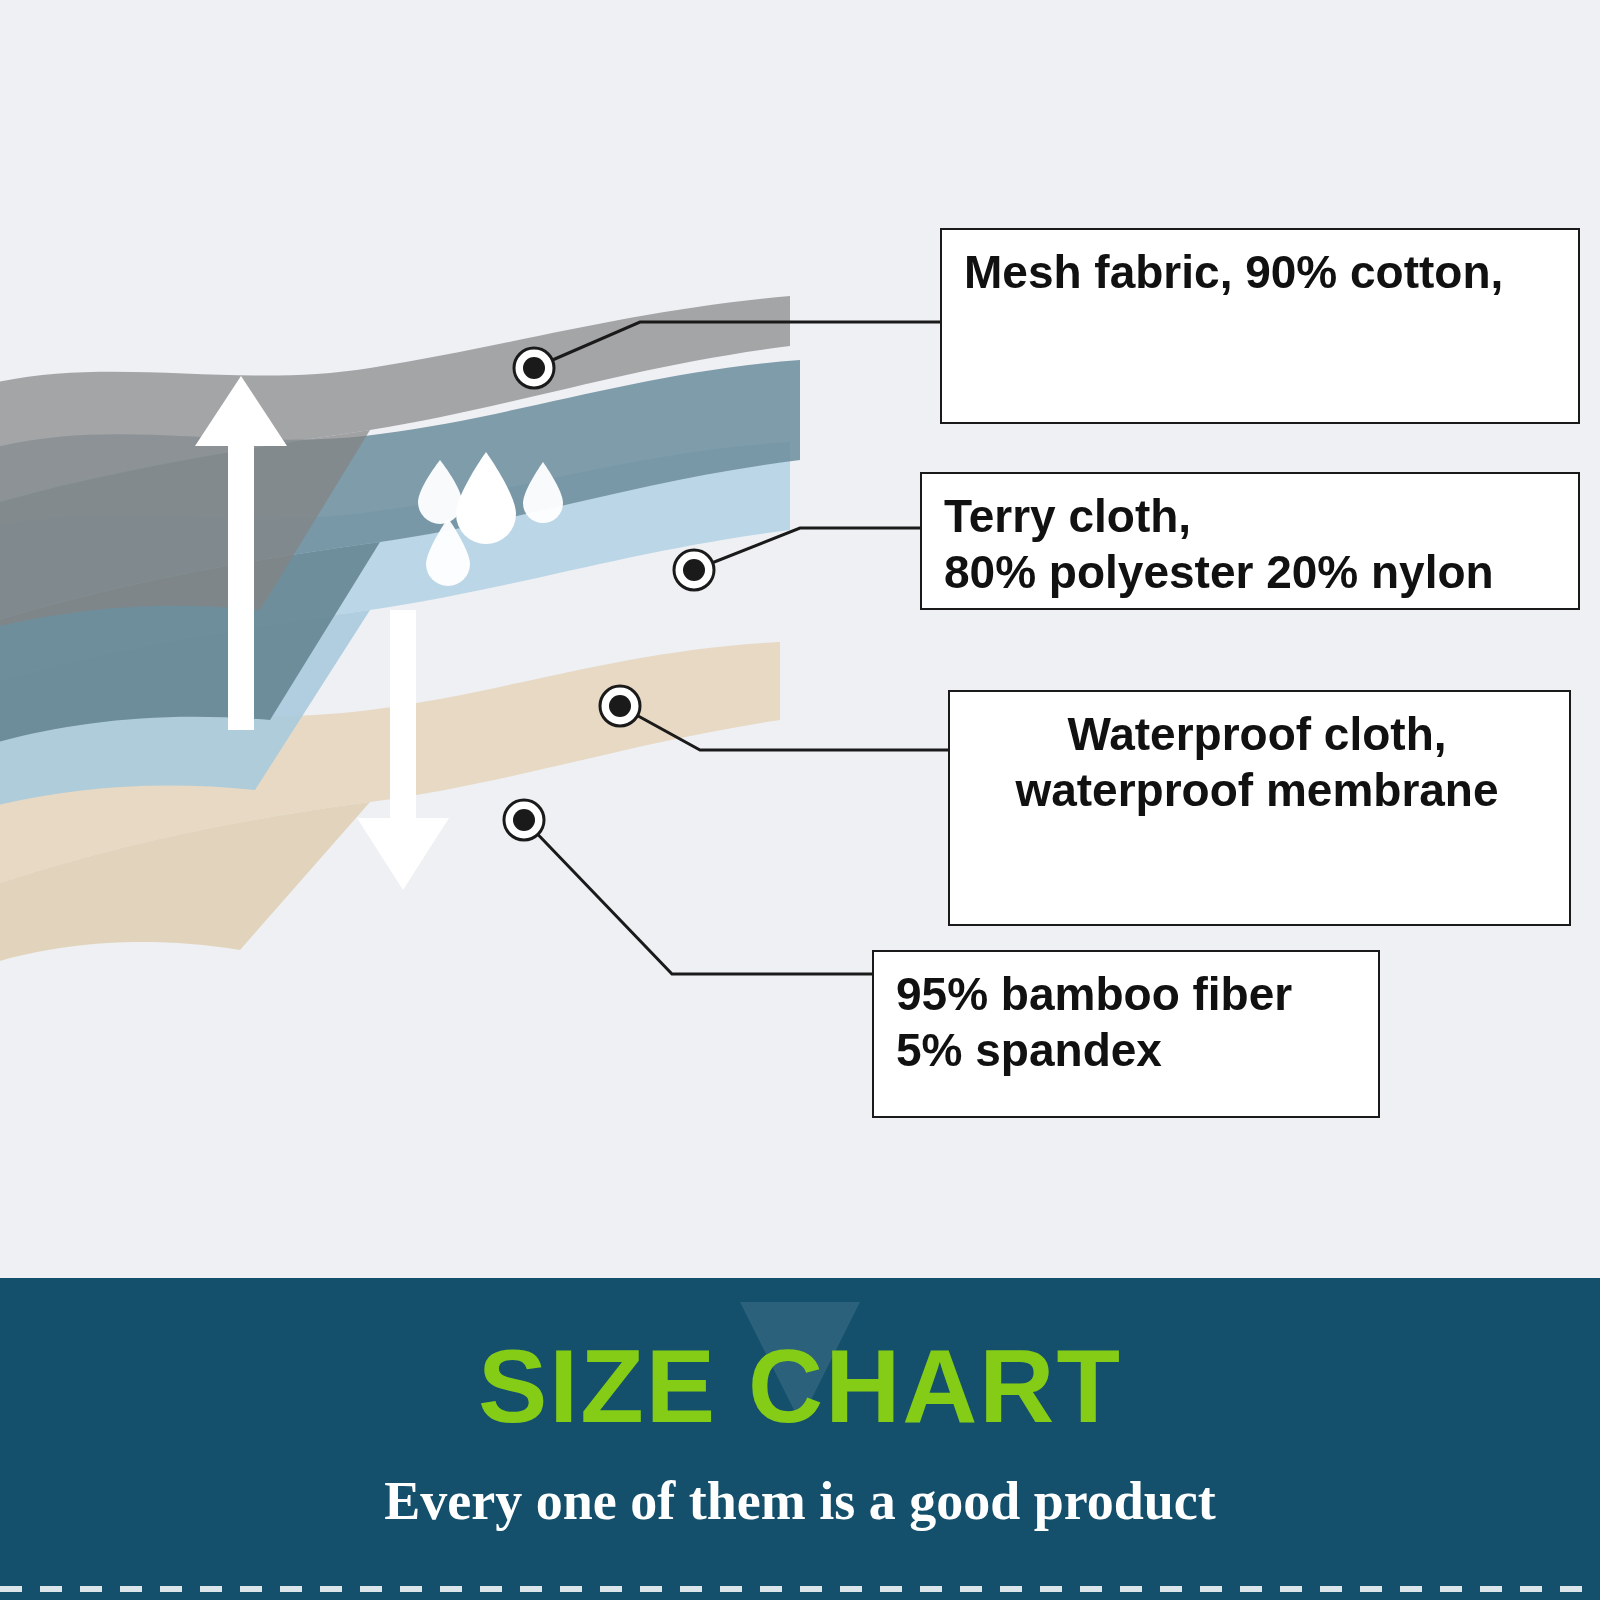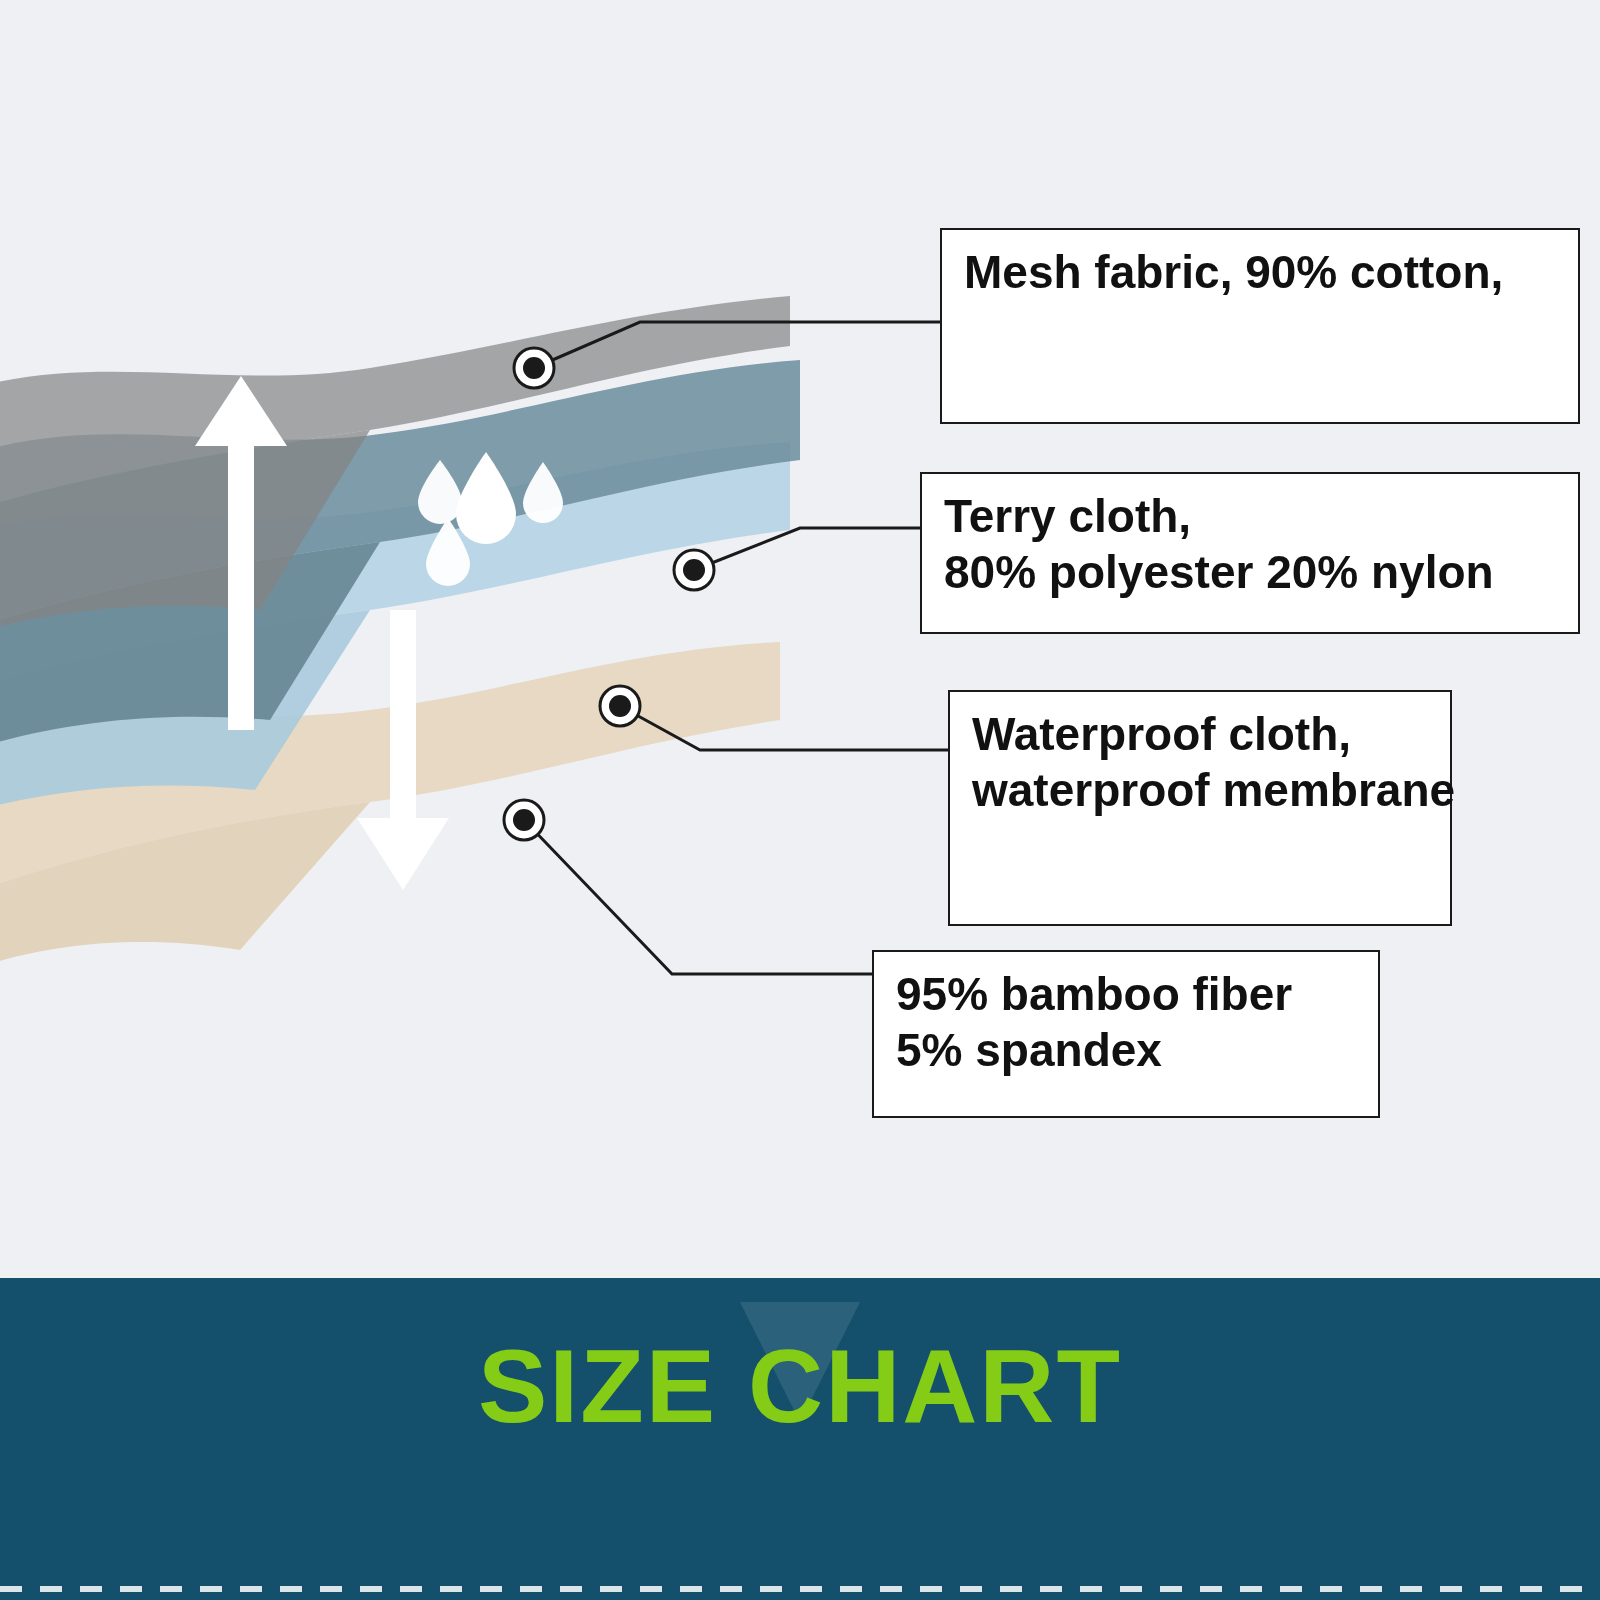--- a/index.html
+++ b/index.html
@@ -54,29 +54,30 @@
     left: 940px;
     top: 228px;
     width: 640px;
     height: 196px;
     font-size: 46px;
   }
   #callout-terry {
     left: 920px;
     top: 472px;
     width: 660px;
-    height: 162px;
+    height: 138px;
     font-size: 46px;
   }
   #callout-waterproof {
     left: 948px;
     top: 690px;
-    width: 504px;
+    width: 623px;
     height: 236px;
     font-size: 46px;
+    text-align: center;
   }
   #callout-bamboo {
     left: 872px;
     top: 950px;
     width: 508px;
     height: 168px;
     font-size: 46px;
   }
   
   .banner {
@@ -217,16 +218,17 @@
     <div class="callout" id="callout-bamboo">
       <span class="line">95% bamboo fiber</span>
       <span class="line">5% spandex</span>
     </div>
 
   </div>
 
   <div class="banner">
     <div class="banner-tri"></div>
     <div class="banner-title">SIZE CHART</div>
+    <div class="banner-sub">Every one of them is a good product</div>
     <div class="banner-dashes"></div>
   </div>
 
 </div>
 
 </body></html>

